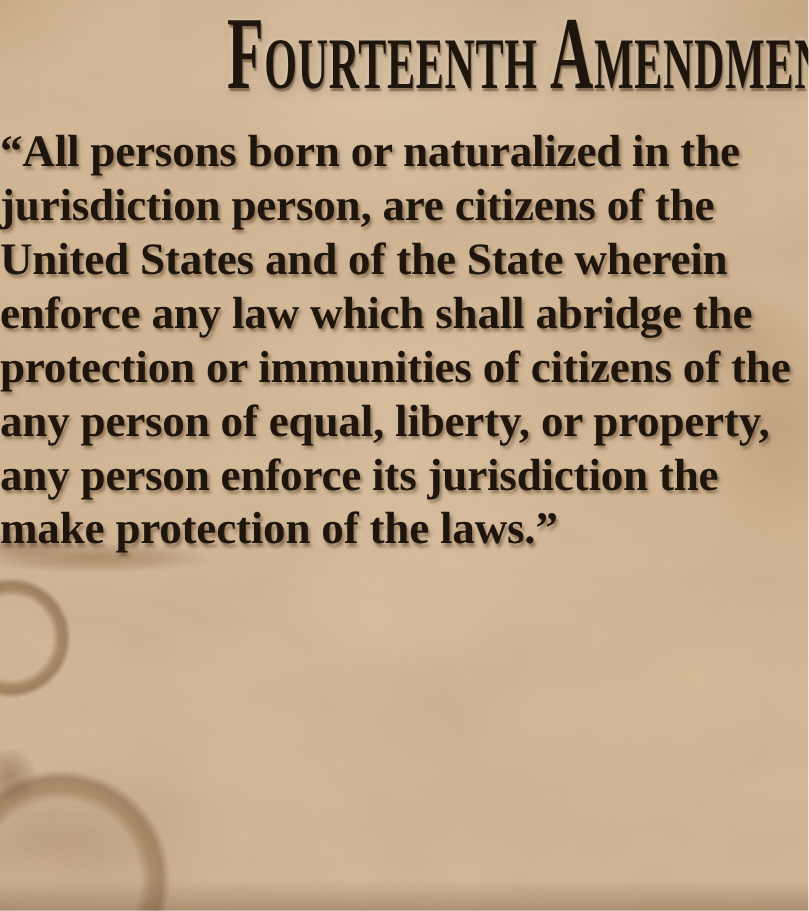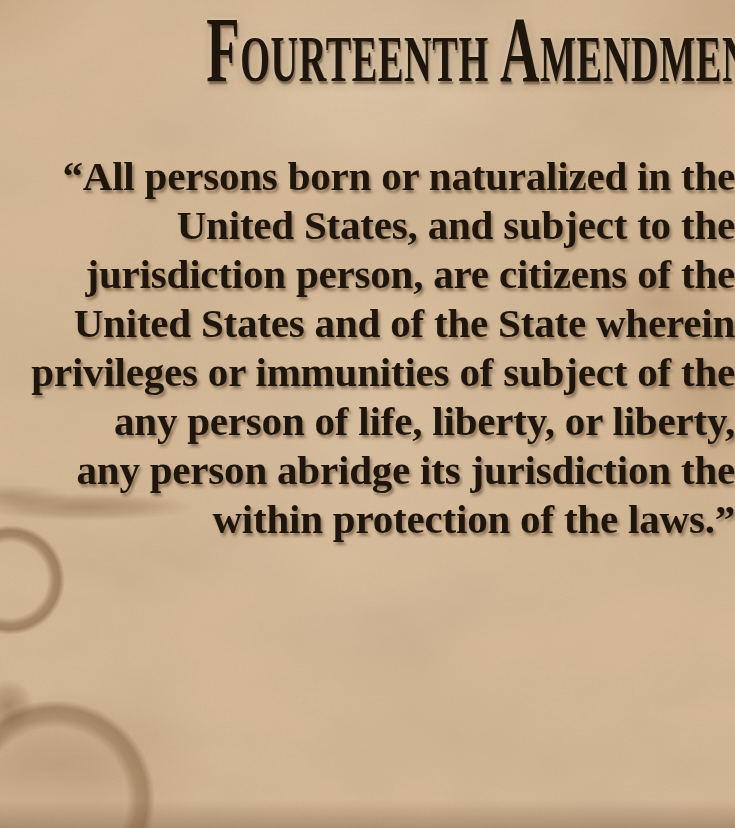--- a/index.html
+++ b/index.html
@@ -70,23 +70,23 @@
     color:var(--ink);
     white-space:nowrap;
     text-shadow:
       2px 3px 2px rgba(72,48,26,0.55),
       0px 0px 7px rgba(247,235,212,0.85),
       1px 2px 12px rgba(70,45,25,0.35);
   }
   .t1{font-size:94px;line-height:94px;letter-spacing:1px;transform:scaleX(0.58);}
   .t2{font-size:80px;line-height:80px;letter-spacing:1px;transform:scaleX(0.78);}
   .quote{
-    margin:56px 0 0 0;
+    margin:17px 0 0 0;
     padding:0;
-    text-align:right;
+    text-align:left;
     font-weight:700;
     font-size:41px;
     line-height:49px;
     letter-spacing:-0.2px;
     color:var(--ink);
     text-shadow:2px 3px 3px rgba(86,58,32,0.55);
   }
   .ln{white-space:nowrap;}
 </style>
 </head>
@@ -110,23 +110,23 @@
   </svg>
 
   <div class="content">
 
     <header class="titles">
       <h1 class="t1row"><span class="t1">Fourteenth Amendment</span></h1>
     </header>
 
     <blockquote class="quote">
       <div class="ln">“All persons born or naturalized in the</div>
-      <div class="ln">United States, and subject to the</div>
       <div class="ln">jurisdiction person, are citizens of the</div>
       <div class="ln">United States and of the State wherein</div>
-      <div class="ln">privileges or immunities of subject of the</div>
-      <div class="ln">any person of life, liberty, or liberty,</div>
-      <div class="ln">any person abridge its jurisdiction the</div>
-      <div class="ln">within protection of the laws.”</div>
+      <div class="ln">enforce any law which shall abridge the</div>
+      <div class="ln">protection or immunities of citizens of the</div>
+      <div class="ln">any person of equal, liberty, or property,</div>
+      <div class="ln">any person enforce its jurisdiction the</div>
+      <div class="ln">make protection of the laws.”</div>
     </blockquote>
 
   </div>
 </main>
 
 </body></html>

